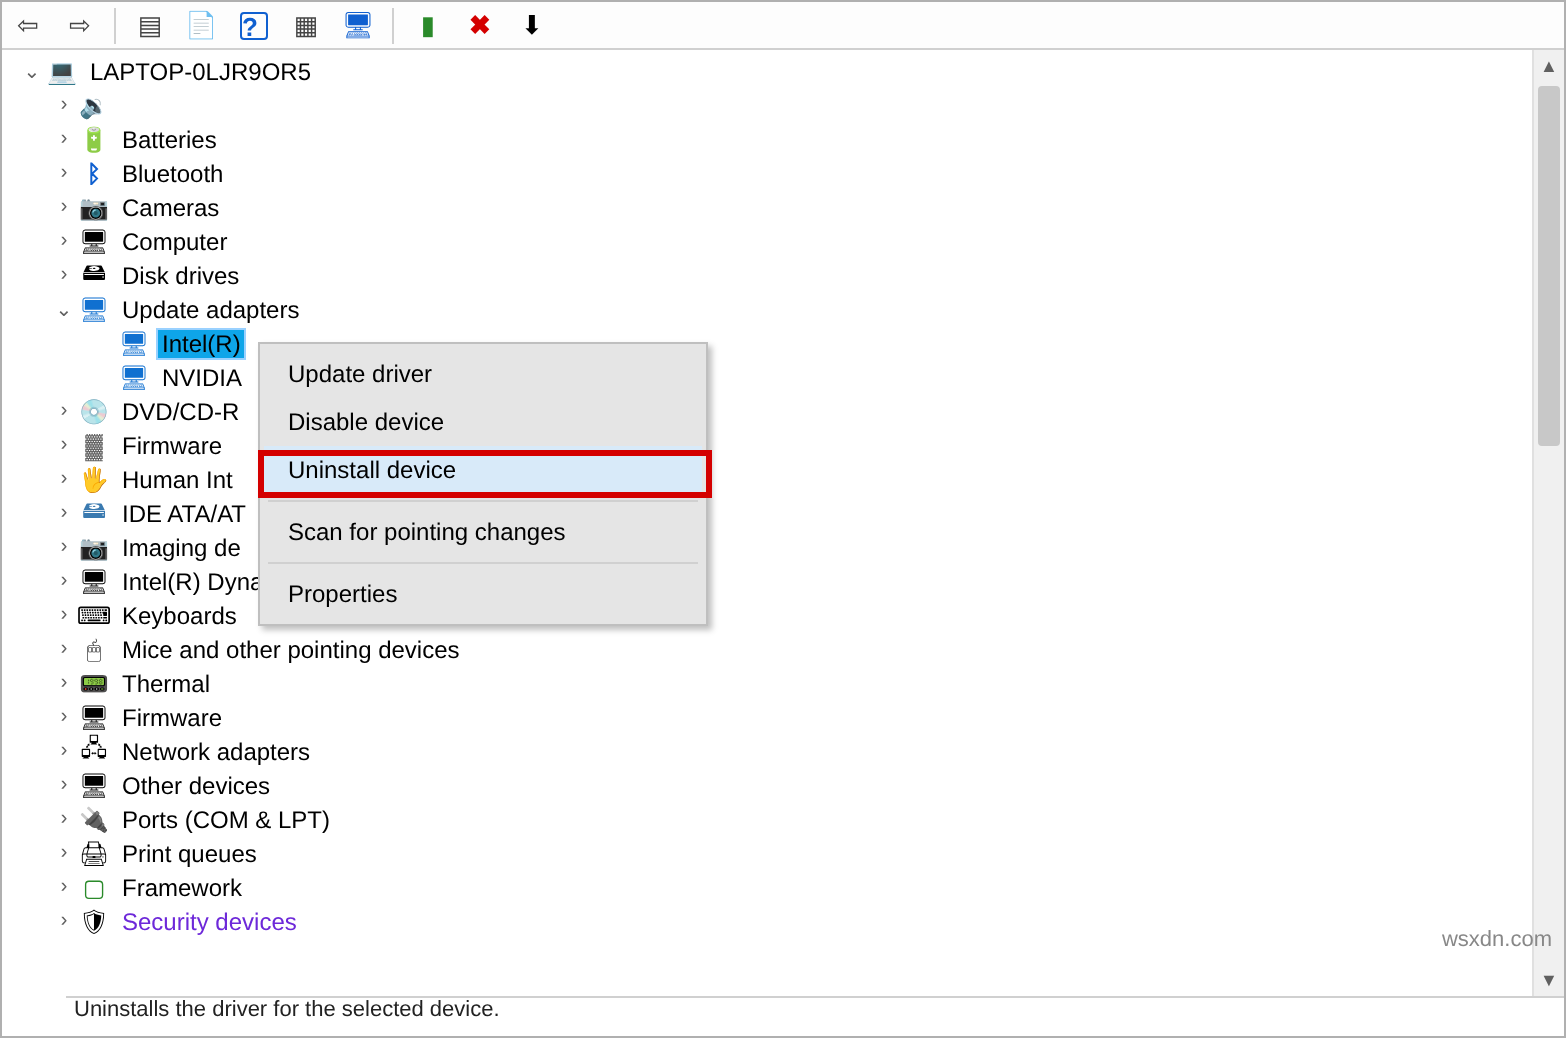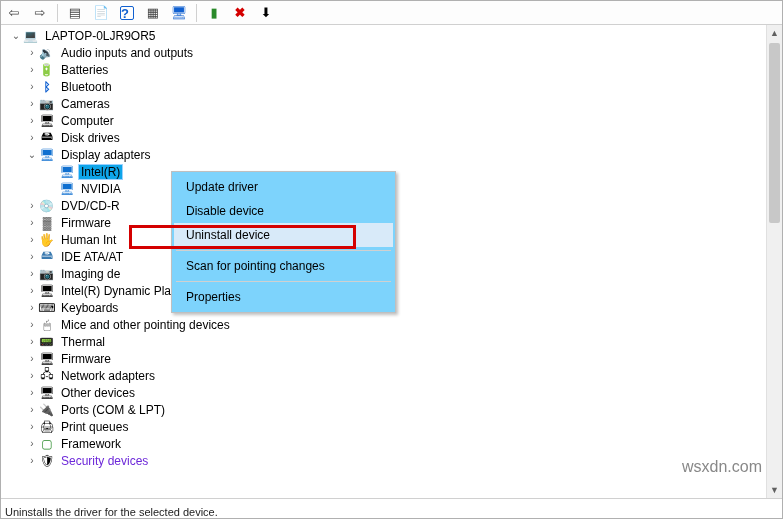--- a/index.html
+++ b/index.html
@@ -73,51 +73,50 @@
   .node.selected .lbl { background:#0ea5e9; outline:1px solid #99d1ff; }
   .indent0{padding-left:4px;}
   .indent1{padding-left:20px;}
   .indent2{padding-left:40px;}
 
   
   .ctxmenu {
     position:absolute;
     left:128px; top:146px;
     width:225px;
-    background:#7dd3fc;
+    background:#e5e5e5;
     border:1px solid #bfbfbf;
     box-shadow: 2px 2px 3px rgba(0,0,0,.25);
     padding:3px 2px;
-    margin-left:42px;
   }
   .ctxmenu .item {
     height:24px; display:flex; align-items:center;
     padding:0 12px;
     font-size:12px;
   }
   .ctxmenu .item.hover { background:#d8eaf9; }
   .ctxmenu .item.bold { font-weight:400; }
   .ctxmenu .sep { height:1px; background:#d0d0d0; margin:3px 2px; }
   .ctx-highlight {
     position:absolute;
     left:128px; top:200px;
     width:227px; height:24px;
     border:3px solid #d40000;
     pointer-events:none;
   }
 
   
   .status {
     height:20px; border-top:1px solid #d0d0d0;
-    display:flex; align-items:flex-end; padding:0 4px;
-    font-size:11px; color:#222;
+    display:flex; align-items:flex-start; padding:0 4px;
+    font-size:11px; color:#222;margin-left:32px;
   }
   .watermark {
-    position:absolute; right:20px; bottom:22px;
-    font-size:16px; color:#888;
+    position:absolute; right:6px; bottom:22px;
+    font-size:11px; color:#888;
   }
 </style>
 </head>
 <body>
 
 <div class="root">
   <div class="toolbar" id="toolbar">
       <div class="tb-btn">
         <span class="glyph">⇦</span>
       </div>
@@ -156,21 +155,20 @@
     <div class="scroll-area">
       <div class="tree" id="tree">
           <div class="node indent0">
             <span class="exp">⌄</span>
             <span class="ico">💻</span>
             <span class="lbl">LAPTOP-0LJR9OR5</span>
           </div>
           <div class="node indent1">
             <span class="exp">›</span>
             <span class="ico">🔉</span>
-            <span class="lbl">Audio inputs and outputs</span>
           </div>
           <div class="node indent1">
             <span class="exp">›</span>
             <span class="ico">🔋</span>
             <span class="lbl">Batteries</span>
           </div>
           <div class="node indent1">
             <span class="exp">›</span>
             <span class="ico" style="color:#1060d0;font-weight:700;">ᛒ</span>
             <span class="lbl">Bluetooth</span>
@@ -186,21 +184,21 @@
             <span class="lbl">Computer</span>
           </div>
           <div class="node indent1">
             <span class="exp">›</span>
             <span class="ico">🖴</span>
             <span class="lbl">Disk drives</span>
           </div>
           <div class="node indent1">
             <span class="exp">⌄</span>
             <span class="ico" style="color:#1070d0;">🖥</span>
-            <span class="lbl">Display adapters</span>
+            <span class="lbl">Update adapters</span>
           </div>
           <div class="node indent2 selected">
             <span class="exp"></span>
             <span class="ico" style="color:#1070d0;">🖥</span>
             <span class="lbl">Intel(R)</span>
           </div>
           <div class="node indent2">
             <span class="exp"></span>
             <span class="ico" style="color:#1070d0;">🖥</span>
             <span class="lbl">NVIDIA</span>

